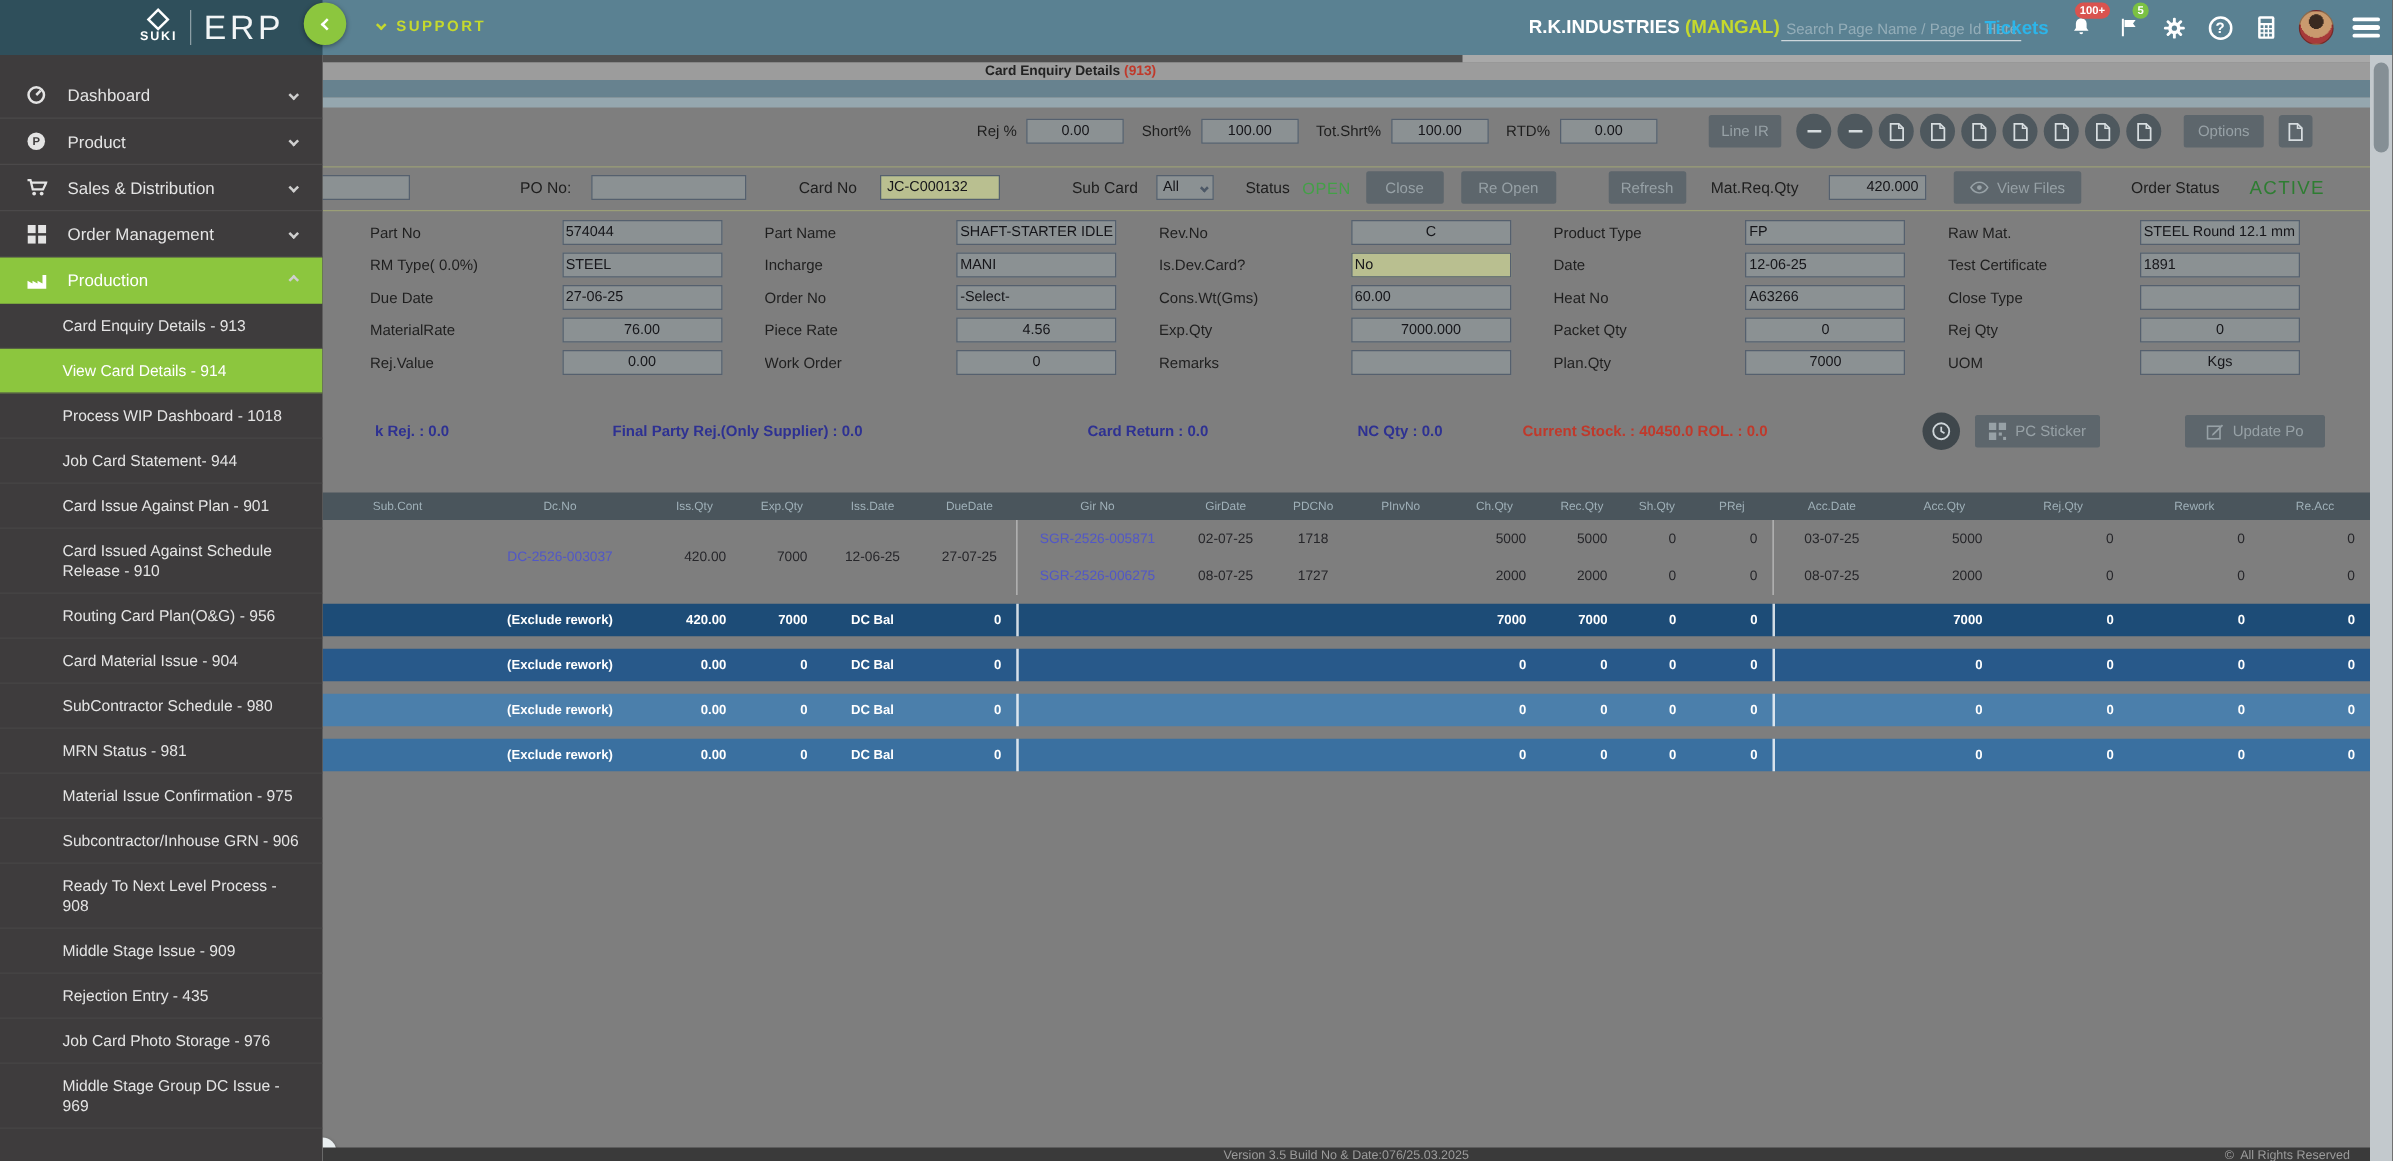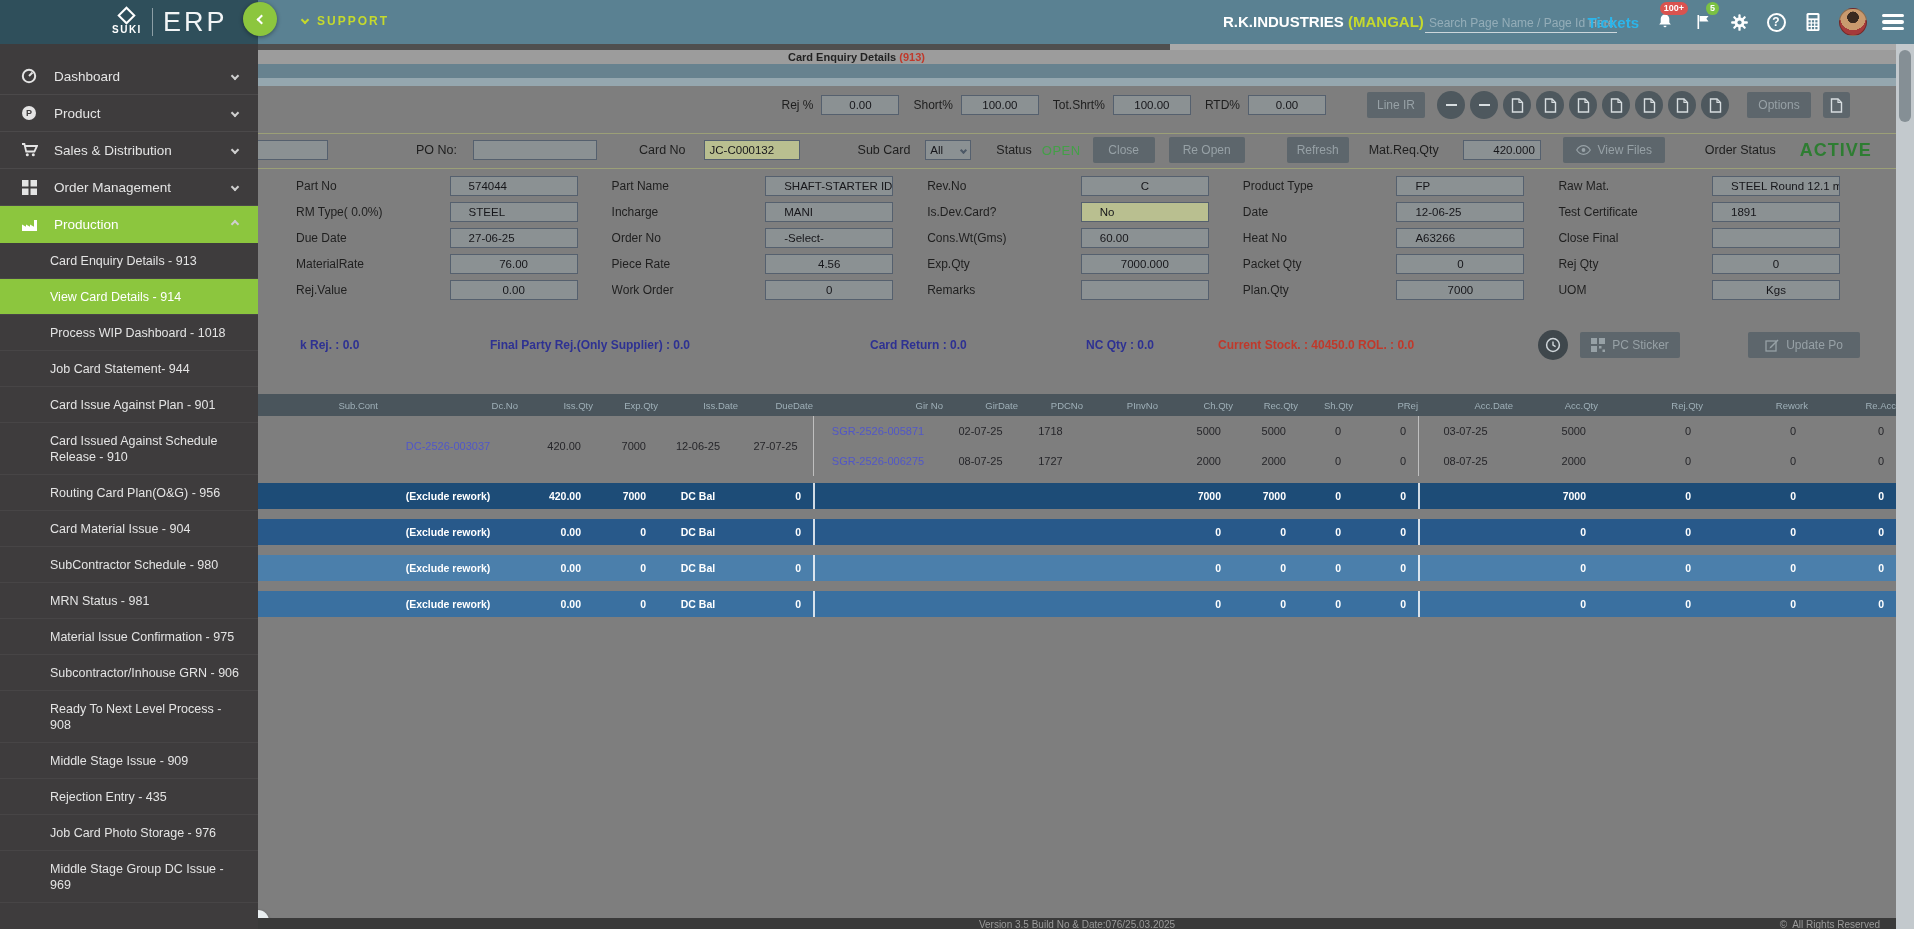--- a/index.html
+++ b/index.html
@@ -63,40 +63,40 @@
   .ibox{height:20px;background:#8b9193;border:1px solid #55606e;font-size:11.5px;color:#16161a;line-height:18px;padding:0 5px;white-space:nowrap;overflow:hidden}
   .tpair .ibox{width:78px;text-align:center}
   .btn{height:26px;background:#5d666c;color:#97a1a6;font-size:12px;border:none;border-radius:2px;display:flex;align-items:center;justify-content:center;gap:7px;cursor:pointer;white-space:nowrap}
   .cbtn{width:28px;height:28px;border-radius:50%;background:#4e585e;display:flex;align-items:center;justify-content:center;cursor:pointer;flex:none}
   .minusbar{width:11px;height:2.5px;background:#d7dde0}
   .sqbtn{width:27px;height:26px;border-radius:3px;background:#5d666c;display:flex;align-items:center;justify-content:center;cursor:pointer}
 
   .cardbar{position:absolute;top:94px;left:0;right:0;height:24px;display:flex;align-items:center;font-size:12.5px;color:#1e1e1e;white-space:nowrap}
   .hl{background:#b9bf90 !important}
   .statusopen{color:var(--status-open-green,#43a047);font-weight:normal;font-size:13px;letter-spacing:.5px}
-  .statusactive{color:var(--status-active-green,#2e7d32);font-weight:bold;font-size:18px;letter-spacing:1px}
+  .statusactive{color:var(--status-active-green,#2e7d32);font-weight:normal;font-size:15px;letter-spacing:1px}
   .select{display:flex;align-items:center;justify-content:space-between;padding:0 4px}
   .select .chev{width:5px;height:5px;color:#4c5866}
 
   .fieldgrid{position:absolute;top:128px;left:0;right:0;padding:4px 56px 0 38px;display:grid;grid-template-columns:repeat(5,1fr);column-gap:34px;row-gap:6px}
   .fpair{display:flex;align-items:center;gap:10px;height:20px}
   .flabel{flex:1;font-size:12px;color:#1f1f1f;white-space:nowrap;overflow:hidden}
-  .finput{width:128px;flex:none;height:20px;background:#8b9193;border:1px solid #55606e;font-size:11.5px;color:#16161a;line-height:18px;padding:0 18px;white-space:nowrap;overflow:hidden}
+  .finput{width:128px;flex:none;height:20px;background:#8b9193;border:1px solid #55606e;font-size:11.5px;color:#16161a;line-height:18px;padding:0 2px;white-space:nowrap;overflow:hidden}
   .finput.center{text-align:center}
 
   .summary{position:absolute;top:286px;left:0;right:0;height:30px;font-size:12px;font-weight:bold}
   .sitem{position:absolute;top:8px;color:var(--summary-blue,#2e3192);white-space:nowrap}
   .sitem.red{color:var(--stock-red,#c0392b)}
   .clockbtn{position:absolute;left:1280px;top:0;width:30px;height:30px;border-radius:50%;background:#3f474c;display:flex;align-items:center;justify-content:center;cursor:pointer}
   .pcsticker{position:absolute;left:1322px;top:2px;width:100px}
   .updatepo{position:absolute;left:1490px;top:2px;width:112px}
 
   
   .thead{position:absolute;top:350px;left:0;right:0;height:22px;background:#4a555c;display:flex;align-items:center;font-size:9.5px;color:#9fb0b8}
-  .thead>*{flex:none;text-align:right;overflow:hidden;white-space:nowrap;cursor:pointer}
+  .thead>*{flex:none;text-align:center;overflow:hidden;white-space:nowrap;cursor:pointer}
   .thead>:nth-child(1){width:120px}.thead>:nth-child(2){width:140px}.thead>:nth-child(3){width:75px}
   .thead>:nth-child(4){width:65px}.thead>:nth-child(5){width:80px}.thead>:nth-child(6){width:75px}
   .thead>:nth-child(7){width:130px}.thead>:nth-child(8){width:75px}.thead>:nth-child(9){width:65px}
   .thead>:nth-child(10){width:75px}.thead>:nth-child(11){width:75px}.thead>:nth-child(12){width:65px}
   .thead>:nth-child(13){width:55px}.thead>:nth-child(14){width:65px}.thead>:nth-child(15){width:95px}
   .thead>:nth-child(16){width:85px}.thead>:nth-child(17){width:105px}.thead>:nth-child(18){width:105px}
   .thead>:nth-child(19){width:88px}
   .c1{width:120px}.c2{width:140px}.c3{width:75px}.c4{width:65px}.c5{width:80px}.c6{width:75px}
   .c7{width:130px}.c8{width:75px}.c9{width:65px}.c10{width:75px}.c11{width:75px}.c12{width:65px}
   .c13{width:55px}.c14{width:65px}.c15{width:95px}.c16{width:85px}.c17{width:105px}.c18{width:105px}.c19{width:88px}
@@ -493,21 +493,21 @@
           <span class="flabel">Cons.Wt(Gms)</span>
           <span class="finput">60.00</span>
         </div>
 
         <div class="fpair">
           <span class="flabel">Heat No</span>
           <span class="finput">A63266</span>
         </div>
 
         <div class="fpair">
-          <span class="flabel">Close Final</span>
+          <span class="flabel">Close Type</span>
           <span class="finput"></span>
         </div>
 
         <div class="fpair">
           <span class="flabel">MaterialRate</span>
           <span class="finput center">76.00</span>
         </div>
 
         <div class="fpair">
           <span class="flabel">Piece Rate</span>

